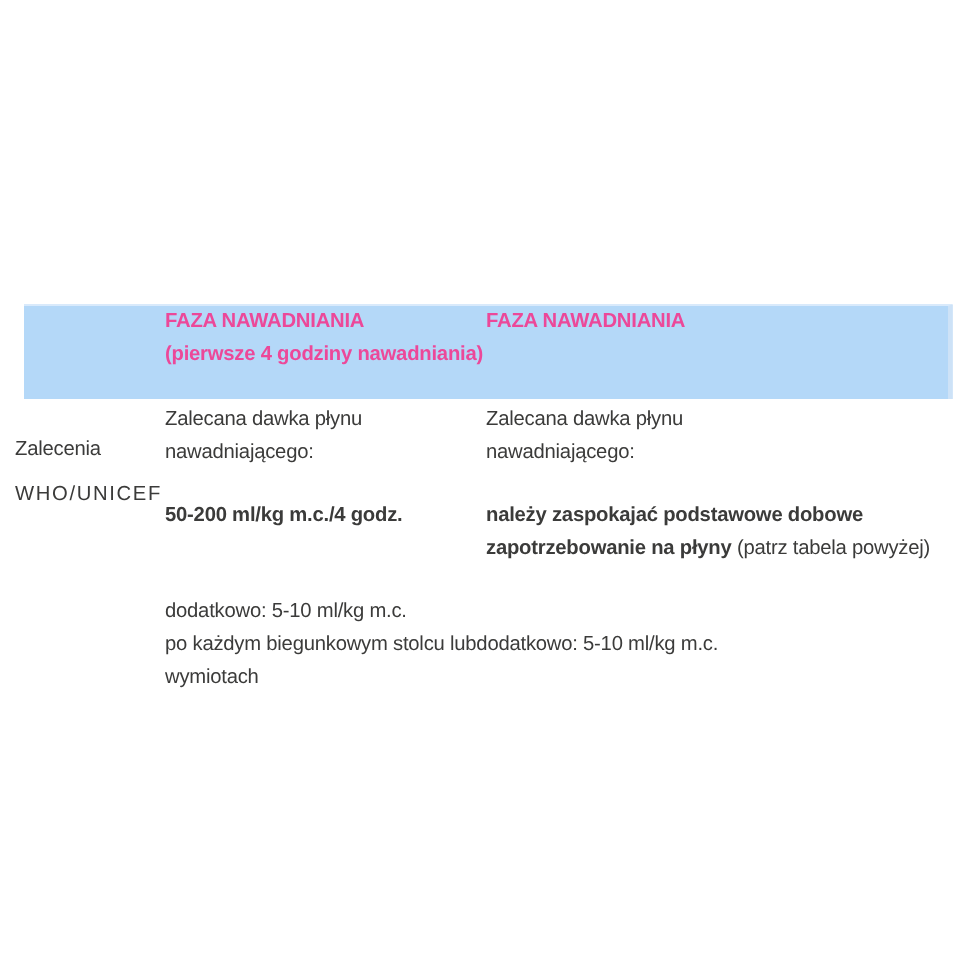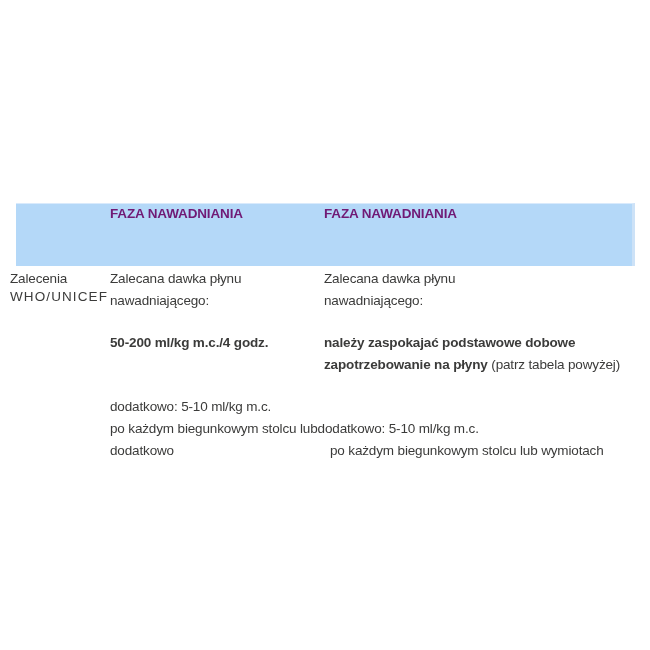--- a/index.html
+++ b/index.html
@@ -28,52 +28,52 @@
     border-right: 3px solid #cde2f7;
     border-top: 1px solid #d9eafc;
     box-sizing: border-box;
   }
   .ln {
     position: absolute;
     white-space: nowrap;
     line-height: 15px;
   }
   .b { font-weight: 700; }
-  .hdr { font-weight: 700; color: #701a75; }
-  .c1 { left: 10px; }
+  .hdr { font-weight: 700; color: #ec4899; }
+  .c1 { left: 10px; margin-top: 20px; }
   .c2 { left: 110px; }
   .c3 { left: 324px; }
   .who { letter-spacing: 1.1px; }
 </style>
 </head>
 <body>
 
 <div class="stage">
 
   <div class="band"></div>
 
   <div class="ln hdr c2" style="top:206px">FAZA NAWADNIANIA</div>
+  <div class="ln hdr c2" style="top:228px">(pierwsze 4 godziny nawadniania)</div>
 
   <div class="ln hdr c3" style="top:206px">FAZA NAWADNIANIA</div>
 
   <div class="ln c1" style="top:271px">Zalecenia</div>
-  <div class="ln c1 who" style="top:289px">WHO/UNICEF</div>
+  <div class="ln c1 who" style="top:301px">WHO/UNICEF</div>
 
   <div class="ln c2" style="top:271px">Zalecana dawka płynu</div>
   <div class="ln c2" style="top:293px">nawadniającego:</div>
   <div class="ln b c2" style="top:335px">50-200 ml/kg m.c./4 godz.</div>
   <div class="ln c2" style="top:399px">dodatkowo: 5-10 ml/kg m.c.</div>
 
   <div class="ln c2" style="top:421px">
     <span>po każdym biegunkowym stolcu lub</span><span>dodatkowo: 5-10 ml/kg m.c.</span>
   </div>
 
-  <div class="ln c2" style="top:443px">dodatkowo</div>
+  <div class="ln c2" style="top:443px">wymiotach</div>
 
   <div class="ln c3" style="top:271px">Zalecana dawka płynu</div>
   <div class="ln c3" style="top:293px">nawadniającego:</div>
   <div class="ln c3" style="top:357px">
     <span class="b">zapotrzebowanie na płyny</span><span> (patrz tabela powyżej)</span>
   </div>
   <div class="ln b c3" style="top:335px">należy zaspokajać podstawowe dobowe</div>
-  <div class="ln" style="top:443px; left:330px">po każdym biegunkowym stolcu lub wymiotach</div>
 
 </div>
 
 </body></html>

